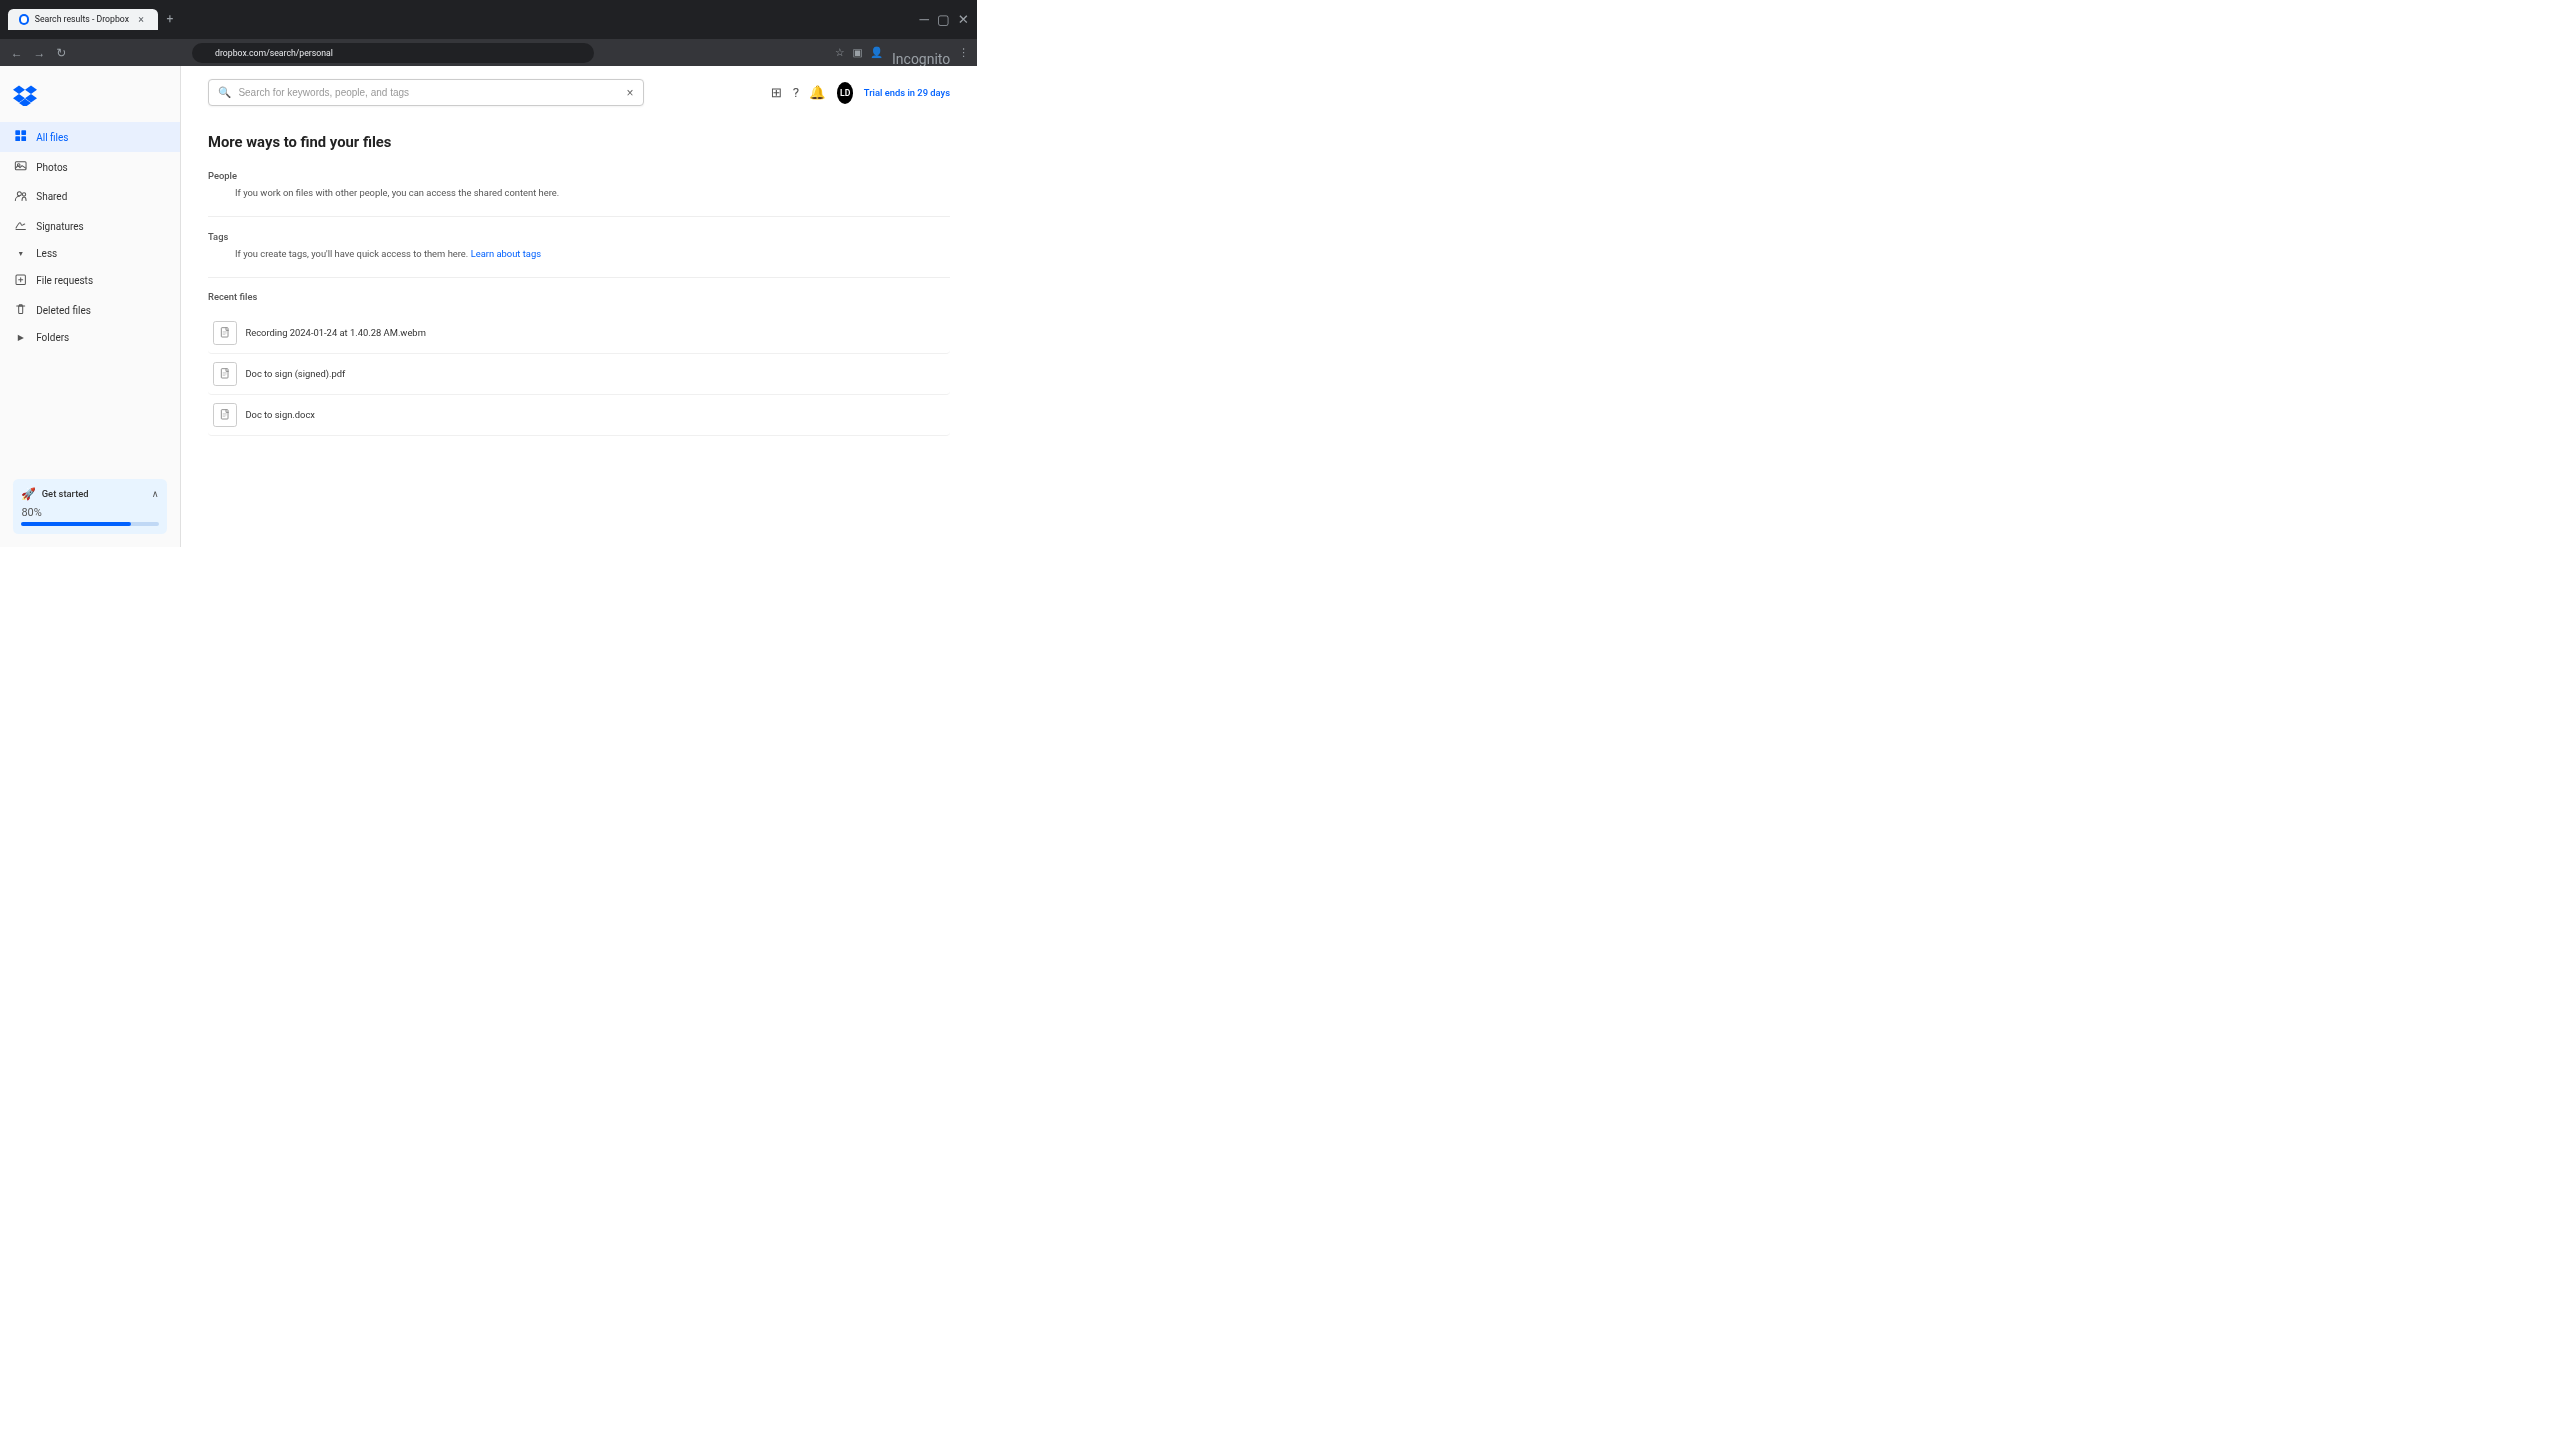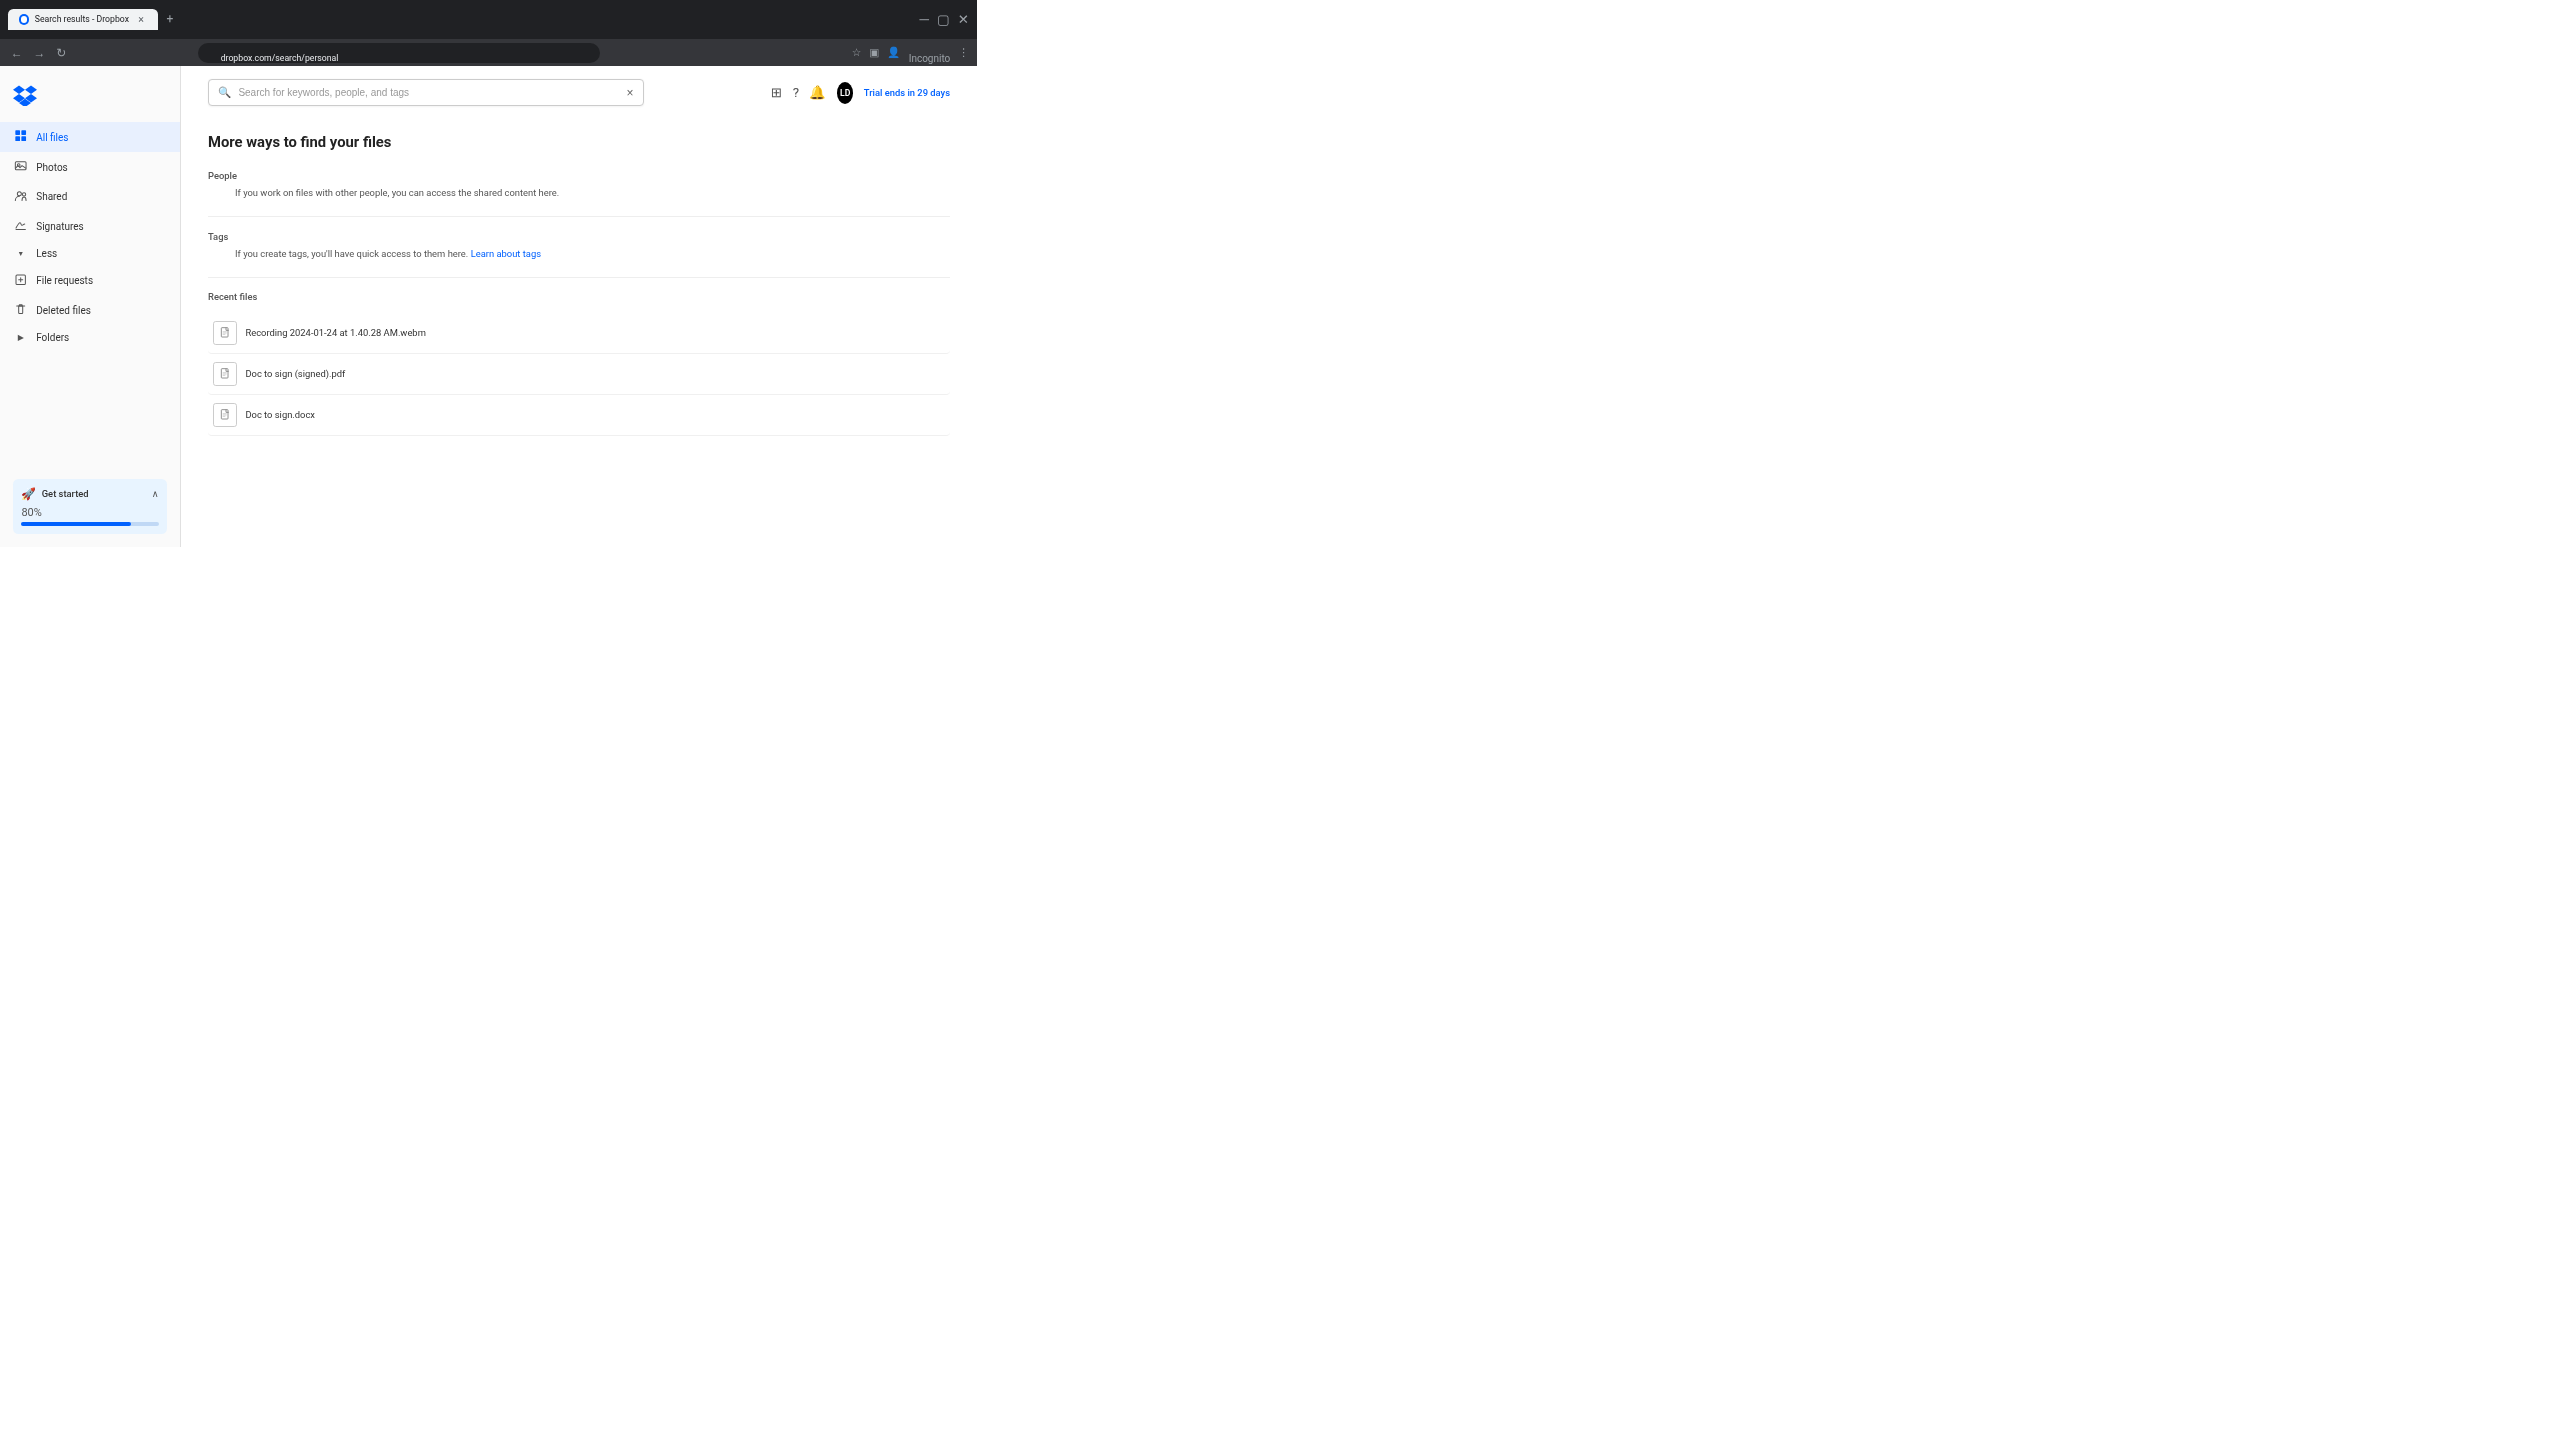--- a/index.html
+++ b/index.html
@@ -13,25 +13,25 @@
     .tab-favicon { width: 10.7px; height: 10.7px; background: #0061fe; border-radius: 50%; display: flex; align-items: center; justify-content: center; }
     .tab-favicon-inner { width: 6.7px; height: 6.7px; background: white; border-radius: 50%; }
     .tab-close { margin-left: auto; color: #5f6368; cursor: pointer; font-size: 10.7px; width: 13.4px; height: 13.4px; display: flex; align-items: center; justify-content: center; border-radius: 50%; }
     .new-tab-btn { color: #9aa0a6; font-size: 12px; cursor: pointer; padding: 2.7px 5.4px; }
     .browser-controls { display: flex; gap: 8px; align-items: center; }
     .browser-btn { color: #9aa0a6; font-size: 13.4px; cursor: pointer; background: none; border: none; }
 
     
     .address-bar-row { background: #35363a; height: 27px; display: flex; align-items: center; padding: 0 8px; gap: 5.4px; }
     .nav-btn { color: #9aa0a6; background: none; border: none; font-size: 12px; cursor: pointer; padding: 2.7px; border-radius: 50%; }
-    .address-bar { background: #202124; border-radius: 13.4px; flex: 1; max-width: 402px; margin: 0 auto; height: 20px; display: flex; align-items: flex-end; padding: 0 23px; gap: 5.4px; }
+    .address-bar { background: #202124; border-radius: 13.4px; flex: 1; max-width: 402px; margin: 0 auto; height: 20px; display: flex; align-items: center; padding: 0 23px; gap: 5.4px; }
     .address-text { color: #e8eaed; font-size: 8.7px; flex: 1; }
     .address-right { display: flex; align-items: center; gap: 8px; margin-left: auto; }
     .address-icon { color: #9aa0a6; font-size: 10.7px; cursor: pointer; }
-    .incognito-text { color: #9aa0a6; font-size: 10px; margin-top: 12px; }
+    .incognito-text { color: #9aa0a6; font-size: 14px; margin-top: 12px; }
 
     
     .app-wrapper { display: flex; height: calc(547px - 58px); }
 
     
     .sidebar { width: 181px; background: #fafafa; border-right: 0.7px solid #e0e0e0; display: flex; flex-direction: column; padding: 10.7px 0; flex-shrink: 0; }
     .sidebar-logo { padding: 5.4px 13.4px 13.4px; }
     .logo-icon { width: 24px; height: 24px; }
     .sidebar-nav { flex: 1; }
     .sidebar-item { display: flex; align-items: center; gap: 8px; padding: 6.7px 13.4px; cursor: pointer; color: #333; font-size: 10px; border-radius: 0; transition: background 0.1s; }

